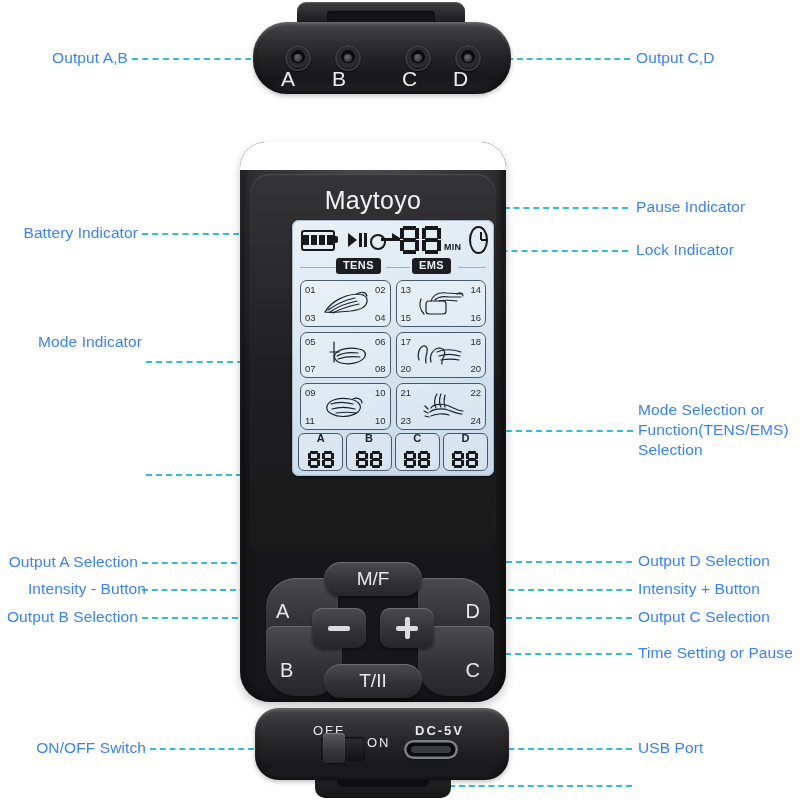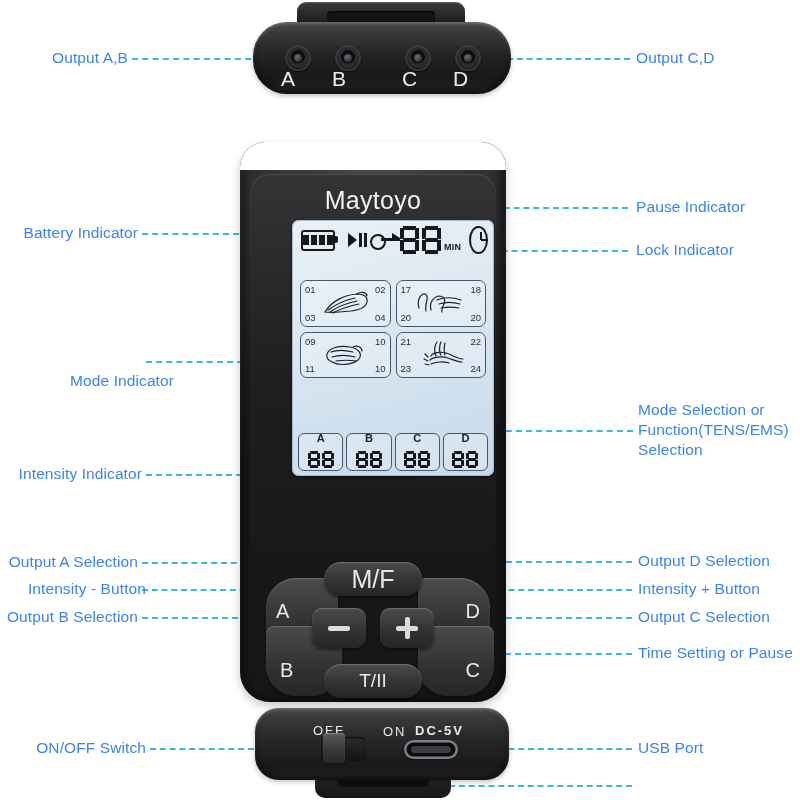--- a/index.html
+++ b/index.html
@@ -127,21 +127,21 @@
   .ibox .d7 .sa,.ibox .d7 .sd,.ibox .d7 .sg{left:2px;width:8px;height:3px;}
   .ibox .d7 .sb,.ibox .d7 .sf{top:2px;height:6px;width:3px;}
   .ibox .d7 .sc,.ibox .d7 .se{top:9px;height:6px;width:3px;}
   .ibox .d7 .sg{top:7px;}
 
   
   #btnzone{position:absolute;left:0;top:420px;width:266px;height:136px;}
   .btn{position:absolute;background:linear-gradient(180deg,#4b4b4e,#333336 55%,#262629);
     color:#e8e8e8;display:flex;align-items:center;justify-content:center;
     box-shadow:inset 0 1px 1px rgba(255,255,255,.22), 0 2px 3px rgba(0,0,0,.45);}
-  #b_mf{left:84px;top:0;width:98px;height:34px;border-radius:17px;font-size:25px;}
+  #b_mf{left:84px;top:0;width:98px;height:34px;border-radius:17px;font-size:19px;}
   #b_tii{left:84px;top:102px;width:98px;height:34px;border-radius:17px;font-size:19px;}
   #b_minus{left:72px;top:46px;width:54px;height:40px;border-radius:10px;font-size:0;}
   #b_plus{left:140px;top:46px;width:54px;height:40px;border-radius:10px;font-size:0;}
   #b_minus:after{content:"";width:22px;height:5px;background:#dcdcdc;border-radius:2px;}
   #b_plus:before{content:"";position:absolute;width:22px;height:5px;background:#dcdcdc;border-radius:2px;}
   #b_plus:after{content:"";position:absolute;width:5px;height:22px;background:#dcdcdc;border-radius:2px;}
   .qbtn{position:absolute;width:62px;height:56px;
     background:linear-gradient(180deg,#4b4b4e,#333336 55%,#262629);
     box-shadow:inset 0 1px 1px rgba(255,255,255,.2), 0 2px 3px rgba(0,0,0,.45);
     color:#e8e8e8;font-size:20px;display:flex;align-items:center;justify-content:center;}
@@ -256,40 +256,78 @@
               <s class="sd"></s>
               <s class="se"></s>
               <s class="sf"></s>
               <s class="sg"></s>
           </div>
         </div>
         <div class="minlbl">MIN</div>
         <div class="clockico"></div>
       </div>
 
+      <div id="tagrow">
+        <div class="tagline" style="left:0;width:36px;"></div>
+        <div class="tag" style="left:36px;">TENS</div>
+        <div class="tagline" style="left:86px;width:24px;"></div>
+        <div class="tag" style="left:112px;">EMS</div>
+        <div class="tagline" style="left:158px;width:28px;"></div>
+      </div>
 
       <div id="modegrid">
 
         <div class="mbox">
           <span class="tl">01</span>
           <span class="tr">02</span>
           <span class="bl">03</span>
           <span class="br">04</span>
           <svg width="56" height="30" viewBox="0 0 56 30">
             <g fill="none" stroke="#16222e" stroke-width="1.2" stroke-linecap="round">
               <path d="M8 24 C14 14 26 7 40 6 C47 6 51 9 50 14 C49 19 42 22 34 23 C24 24 14 25 8 24 Z"></path>
               <path d="M11 22 C18 17 28 12 38 10"></path>
                 <path d="M13 24 C20 19 30 15 40 13"></path>
               <path d="M16 25 C23 21 32 18 42 16"></path>
                 <path d="M40 6 C44 3 49 4 50 8"></path>
             </g>
           </svg>
         </div>
 
-
+        <div class="mbox">
+          <span class="tl">13</span>
+          <span class="tr">14</span>
+          <span class="bl">15</span>
+          <span class="br">16</span>
+          <svg width="56" height="30" viewBox="0 0 56 30">
+            <g fill="none" stroke="#16222e" stroke-width="1.2" stroke-linecap="round">
+              <rect x="13" y="13" width="20" height="13" rx="3"></rect>
+              <path d="M18 13 C20 7 26 4 34 5 L49 6"></path>
+                <path d="M22 12 C25 9 30 8 36 9 L48 9"></path>
+              <path d="M26 13 C30 12 36 12 44 13"></path>
+                <path d="M8 11 C6 16 7 22 11 26"></path>
+              <path d="M44 6 C47 4 50 5 50 8"></path>
+            </g>
+          </svg>
+        </div>
+
+        <div class="mbox">
+          <span class="tl">05</span>
+          <span class="tr">06</span>
+          <span class="bl">07</span>
+          <span class="br">08</span>
+          <svg width="56" height="30" viewBox="0 0 56 30">
+            <g fill="none" stroke="#16222e" stroke-width="1.2" stroke-linecap="round">
+              <path d="M18 14 C22 9 32 7 42 9 C48 10 50 14 47 18 C43 23 32 25 24 23 C19 22 16 18 18 14 Z"></path>
+              <path d="M20 16 C25 13 33 12 41 13"></path>
+                <path d="M21 19 C27 17 35 16 43 17"></path>
+              <path d="M17 2 L17 22"></path>
+                <path d="M13 12 L22 12"></path>
+            </g>
+          </svg>
+        </div>
 
         <div class="mbox">
           <span class="tl">17</span>
           <span class="tr">18</span>
           <span class="bl">20</span>
           <span class="br">20</span>
           <svg width="56" height="30" viewBox="0 0 56 30">
             <g fill="none" stroke="#16222e" stroke-width="1.2" stroke-linecap="round">
               <path d="M6 20 C4 14 6 8 10 6 C13 5 15 8 14 12 C13 16 12 20 13 23"></path>
               <path d="M18 22 C16 15 20 9 26 8 C31 8 33 12 31 16 C29 20 28 22 29 24"></path>
@@ -443,32 +481,31 @@
       <div class="btn" id="b_mf">M/F</div>
       <div class="btn" id="b_tii">T/II</div>
       <div class="btn" id="b_minus"></div>
       <div class="btn" id="b_plus"></div>
     </div>
   </div>
 
   <div id="botclip"></div>
   <div id="botblock">
     <div class="botlbl" style="left:58px;top:16px;">OFF</div>
-    <div class="botlbl" style="left:112px;top:17px;margin-left:16px;">ON</div>
+    <div class="botlbl" style="left:112px;top:28px;">ON</div>
     <div class="botlbl" style="left:160px;top:16px;font-weight:bold;">DC-5V</div>
   </div>
   <div id="switch">
     <div id="switchknob"></div>
   </div>
   <div id="usbc"></div>
 
   <div class="label l" style="left:0;top:48px;width:128px;">Output A,B</div>
   <div class="label l" style="left:0;top:223px;width:138px;">Battery Indicator</div>
-  <div class="label l" style="left:0;top:371px;width:142px;padding-left:32px;">Mode Indicator</div>
-  <div class="label l" style="left:0;top:464px;width:142px;">Intensity Indicator</div>
+  <div class="label l" style="left:0;top:332px;width:142px;">Mode Indicator</div>
   <div class="label l" style="left:0;top:552px;width:138px;">Output A Selection</div>
   <div class="label l" style="left:8px;top:579px;width:138px;">Intensity - Button</div>
   <div class="label l" style="left:0;top:607px;width:138px;">Output B Selection</div>
   <div class="label l" style="left:0;top:738px;width:146px;">ON/OFF Switch</div>
 
   <div class="label r" style="left:636px;top:48px;">Output C,D</div>
   <div class="label r" style="left:636px;top:197px;">Pause Indicator</div>
   <div class="label r" style="left:636px;top:240px;">Lock Indicator</div>
   <div class="label r" style="left:638px;top:400px;">Mode Selection or</div>
   <div class="label r" style="left:638px;top:420px;">Function(TENS/EMS)</div>

